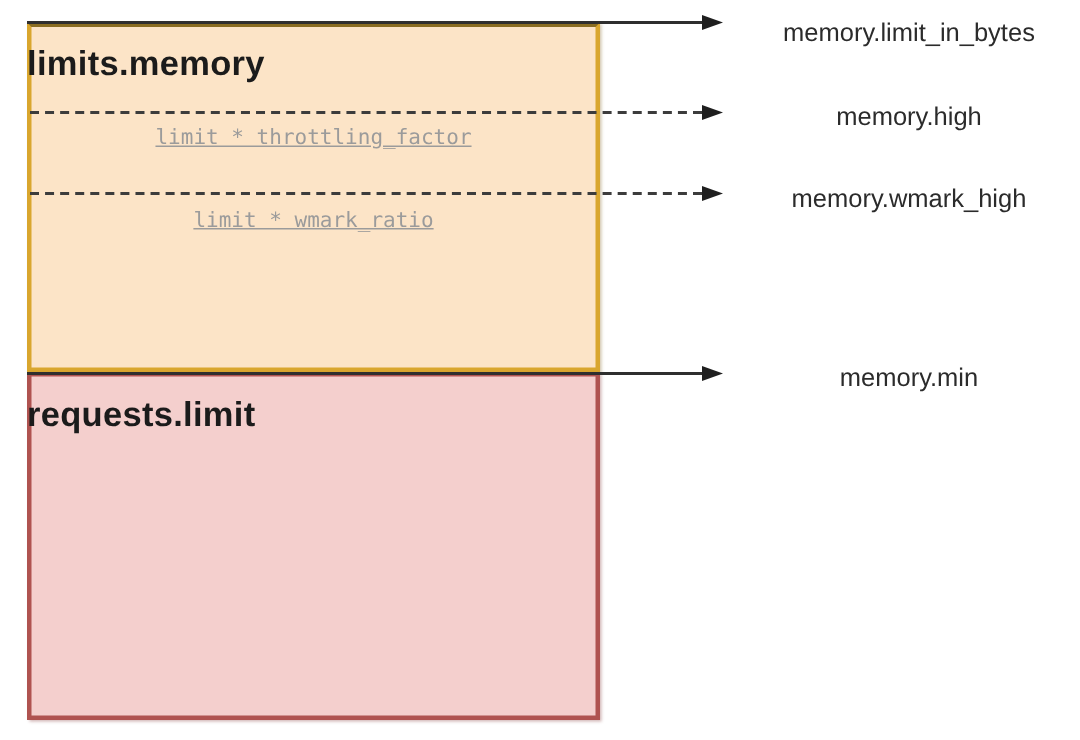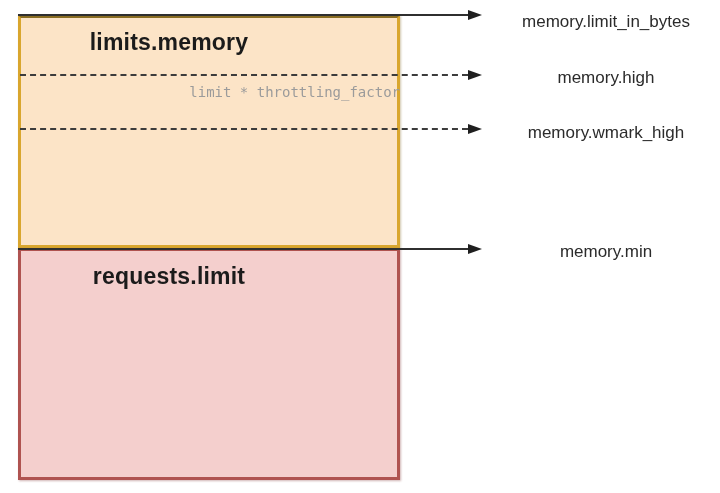--- a/index.html
+++ b/index.html
@@ -21,35 +21,36 @@
     border-top-color: #8a6d22;
     box-shadow: 1px 1px 2px rgba(120,90,20,0.35);
   }
   .requests-box {
     left: 18px; top: 248px; width: 382px; height: 232px;
     box-shadow: 1px 1px 2px rgba(120,40,40,0.35);
   }
   .box-title {
     position: absolute;
     left: 18px; width: 302px;
-    text-align: center;
+    text-align: left;
     font-size: 23px;
     font-weight: bold;
     color: #1b1b1b;
     letter-spacing: 0.2px;
   }
   .limits-title { top: 29px; }
   .requests-title { top: 263px; }
   .formula {
     position: absolute;
     left: 18px; width: 382px;
-    text-align: right;
+    text-align: center;
     font-family: "DejaVu Sans Mono", monospace;
     font-size: 14px;
     color: #9b9b9b;
+    text-decoration: underline;
   }
   .formula-throttling { top: 84px; }
   .formula-wmark { top: 139px; }
   .arrow-line {
     position: absolute;
     height: 0;
   }
   .solid-line { border-top: 2px solid #2f2f2f; }
   .dashed-line { border-top: 2px dashed #3c3c3c; }
   .line-limit  { left: 18px; top: 14px;  width: 450px; }
@@ -84,20 +85,21 @@
 
 <div class="canvas">
 
   <div class="box limits-box" style="background: rgb(252, 228, 199); border-left-color: rgb(217, 166, 46); border-right-color: rgb(217, 166, 46); border-bottom-color: rgb(217, 166, 46);"></div>
   <div class="box requests-box" style="background: rgb(244, 207, 205); border-color: rgb(175, 83, 80);"></div>
 
   <div class="box-title limits-title">limits.memory</div>
   <div class="box-title requests-title">requests.limit</div>
 
   <div class="formula formula-throttling">limit * throttling_factor</div>
+  <div class="formula formula-wmark">limit * wmark_ratio</div>
 
   <div class="arrow-line solid-line line-limit"></div>
   <div class="arrow-head head-limit"></div>
 
   <div class="arrow-line dashed-line line-high"></div>
   <div class="arrow-head head-high"></div>
 
   <div class="arrow-line dashed-line line-wmark"></div>
   <div class="arrow-head head-wmark"></div>
 

